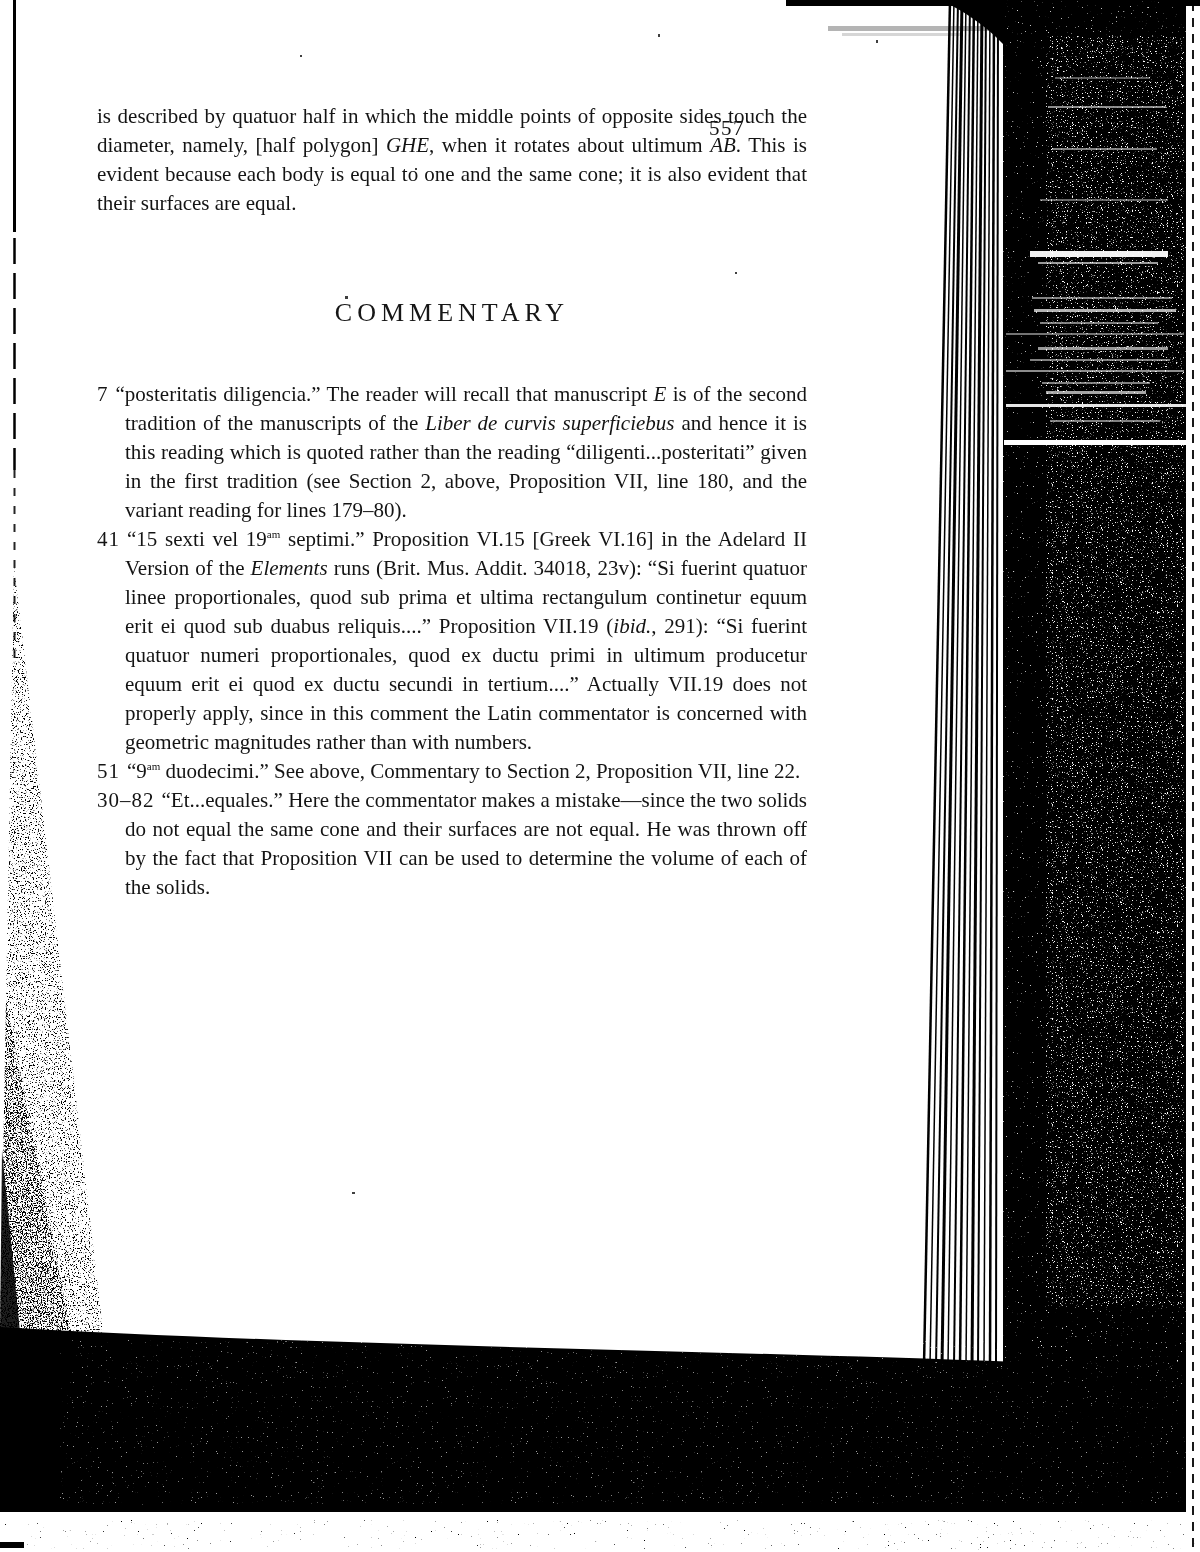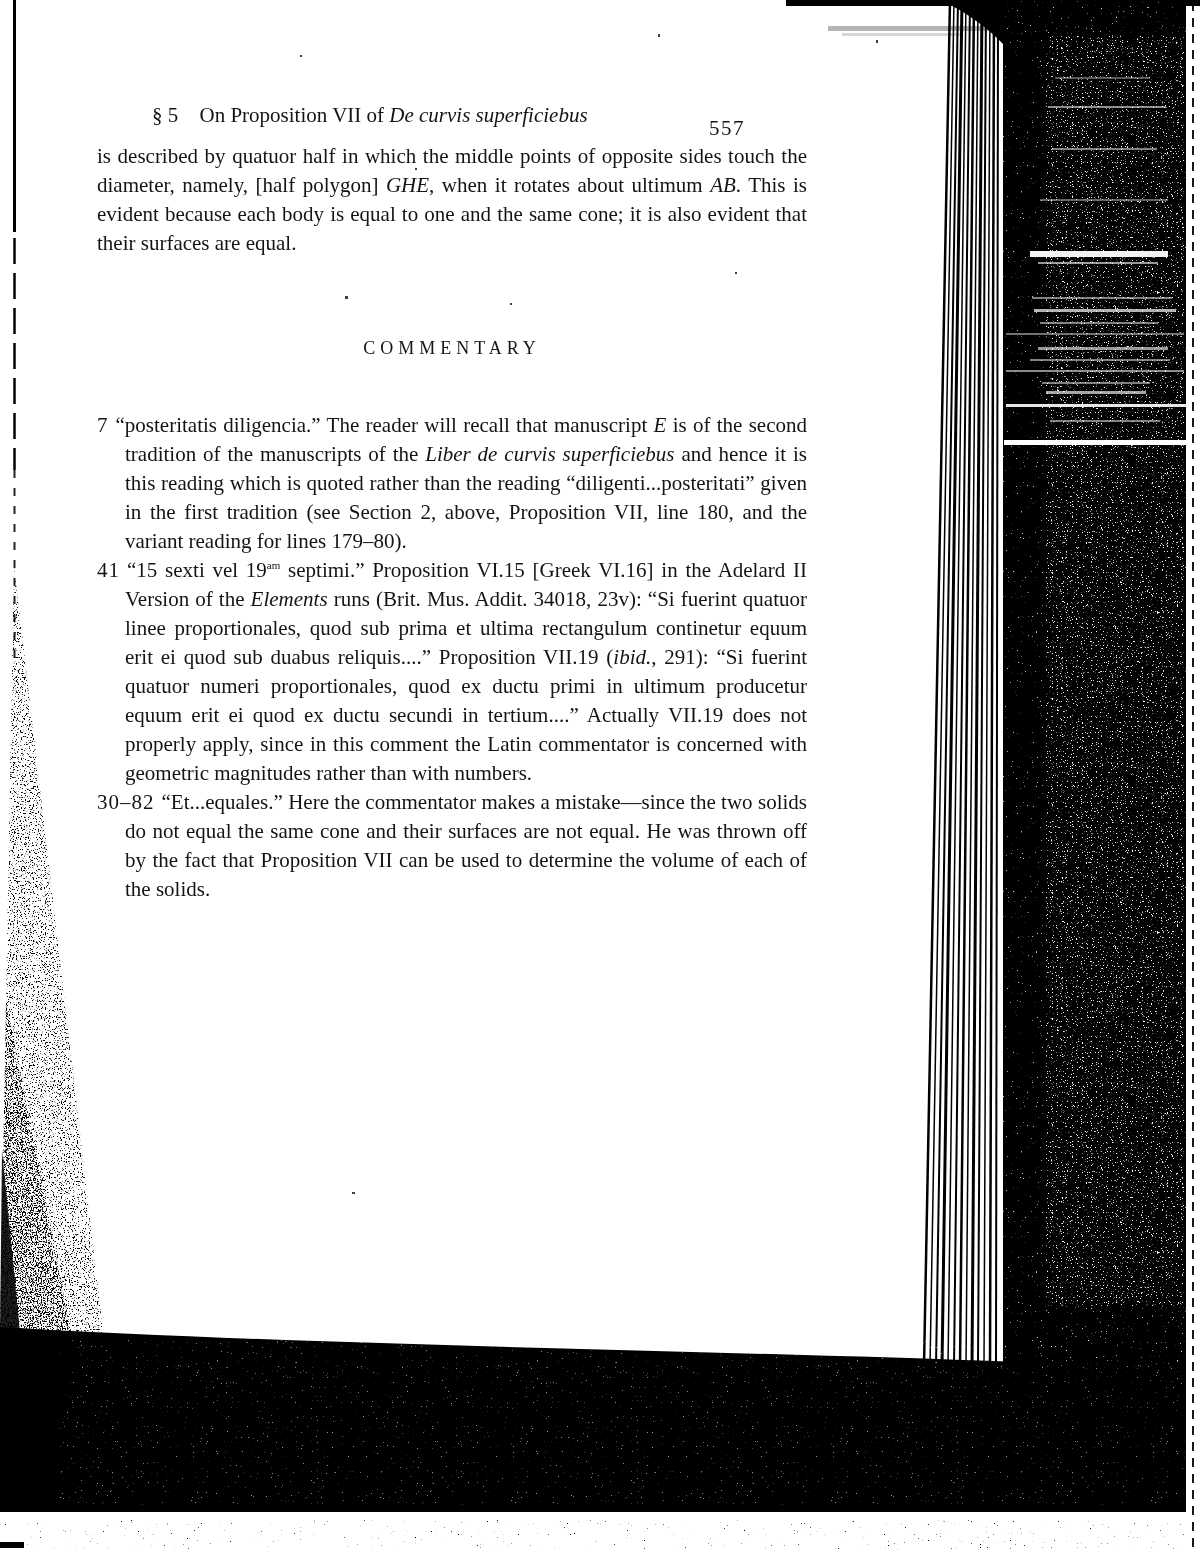--- a/index.html
+++ b/index.html
@@ -10,56 +10,54 @@
     color:#141414;
   }
   .page{position:absolute;inset:0;background:#ffffff;}
   .textblock{position:absolute;left:97px;top:0;width:710px;z-index:1;}
   .pagehead{position:relative;margin-top:102px;font-size:21px;line-height:26px;}
   .headline{margin-left:55px;}
   .section-mark{margin-right:16px;}
   .pagenum{position:absolute;left:612px;top:13px;letter-spacing:1.5px;}
   .para{margin:14px 0 0 0;font-size:21px;line-height:29px;text-align:justify;}
   .chead{
-    margin:80px 0 52px 0;font-weight:normal;font-size:18px;
+    margin:80px 0 52px 0;font-weight:normal;font-size:26px;
     letter-spacing:5px;text-align:center;color:#161616;
   }
   .entries{font-size:21px;line-height:29px;}
   .entry{margin:0;padding-left:28px;text-indent:-28px;text-align:justify;}
   .enum{margin-right:7px;letter-spacing:1px;}
   .it{font-style:italic;}
   sup{font-size:11px;line-height:0;vertical-align:super;}
   .artifacts{position:absolute;inset:0;z-index:2;pointer-events:none;}
 </style>
 </head>
 <body>
 
 <div class="page">
 
   <div class="textblock">
 
     <div class="pagehead">
-      <span class="headline">
-        <span class="section-mark">§ 5</span>
-        <span>On Proposition VII of</span>
-        <span class="it">De curvis superficiebus</span>
-      </span>
       <span class="pagenum">557</span>
     </div>
 
     <p class="para"><span>is described by quatuor half in which the middle points of opposite sides touch the diameter, namely, [half polygon] </span><span class="it">GHE</span><span>, when it rotates about ultimum </span><span class="it">AB</span><span>. This is evident because each body is equal to one and the same cone; it is also evident that their surfaces are equal.</span></p>
 
     <h2 class="chead">COMMENTARY</h2>
 
     <div class="entries">
       <p class="entry">
         <span class="enum">7</span><span class="etext"><span>“posteritatis diligencia.” The reader will recall that manuscript </span><span class="it">E</span><span> is of the second tradition of the manuscripts of the </span><span class="it">Liber de curvis superficiebus</span><span> and hence it is this reading which is quoted rather than the reading “diligenti...posteritati” given in the first tradition (see Section 2, above, Proposition VII, line 180, and the variant reading for lines 179–80).</span></span>
       </p>
       <p class="entry">
         <span class="enum">41</span><span class="etext"><span>“15 sexti vel 19</span><sup>am</sup><span> septimi.” Proposition VI.15 [Greek VI.16] in the Adelard II Version of the </span><span class="it">Elements</span><span> runs (Brit. Mus. Addit. 34018, 23v): “Si fuerint quatuor linee proportionales, quod sub prima et ultima rectangulum continetur equum erit ei quod sub duabus reliquis....” Proposition VII.19 (</span><span class="it">ibid.</span><span>, 291): “Si fuerint quatuor numeri proportionales, quod ex ductu primi in ultimum producetur equum erit ei quod ex ductu secundi in tertium....” Actually VII.19 does not properly apply, since in this comment the Latin commentator is concerned with geometric magnitudes rather than with numbers.</span></span>
+      </p>
+      <p class="entry">
+        <span class="enum">51</span><span class="etext"><span>“9</span><sup>am</sup><span> duodecimi.” See above, Commentary to Section 2, Proposition VII, line 22.</span></span>
       </p>
       <p class="entry">
         <span class="enum">30–82</span><span class="etext"><span>“Et...equales.” Here the commentator makes a mistake—since the two solids do not equal the same cone and their surfaces are not equal. He was thrown off by the fact that Proposition VII can be used to determine the volume of each of the solids.</span></span>
       </p>
     </div>
   </div>
 
   <svg class="artifacts" width="1200" height="1552" viewBox="0 0 1200 1552" xmlns="http://www.w3.org/2000/svg">
     <defs>
       <filter id="wdotsM" color-interpolation-filters="sRGB" x="-5%" y="-5%" width="110%" height="110%">

